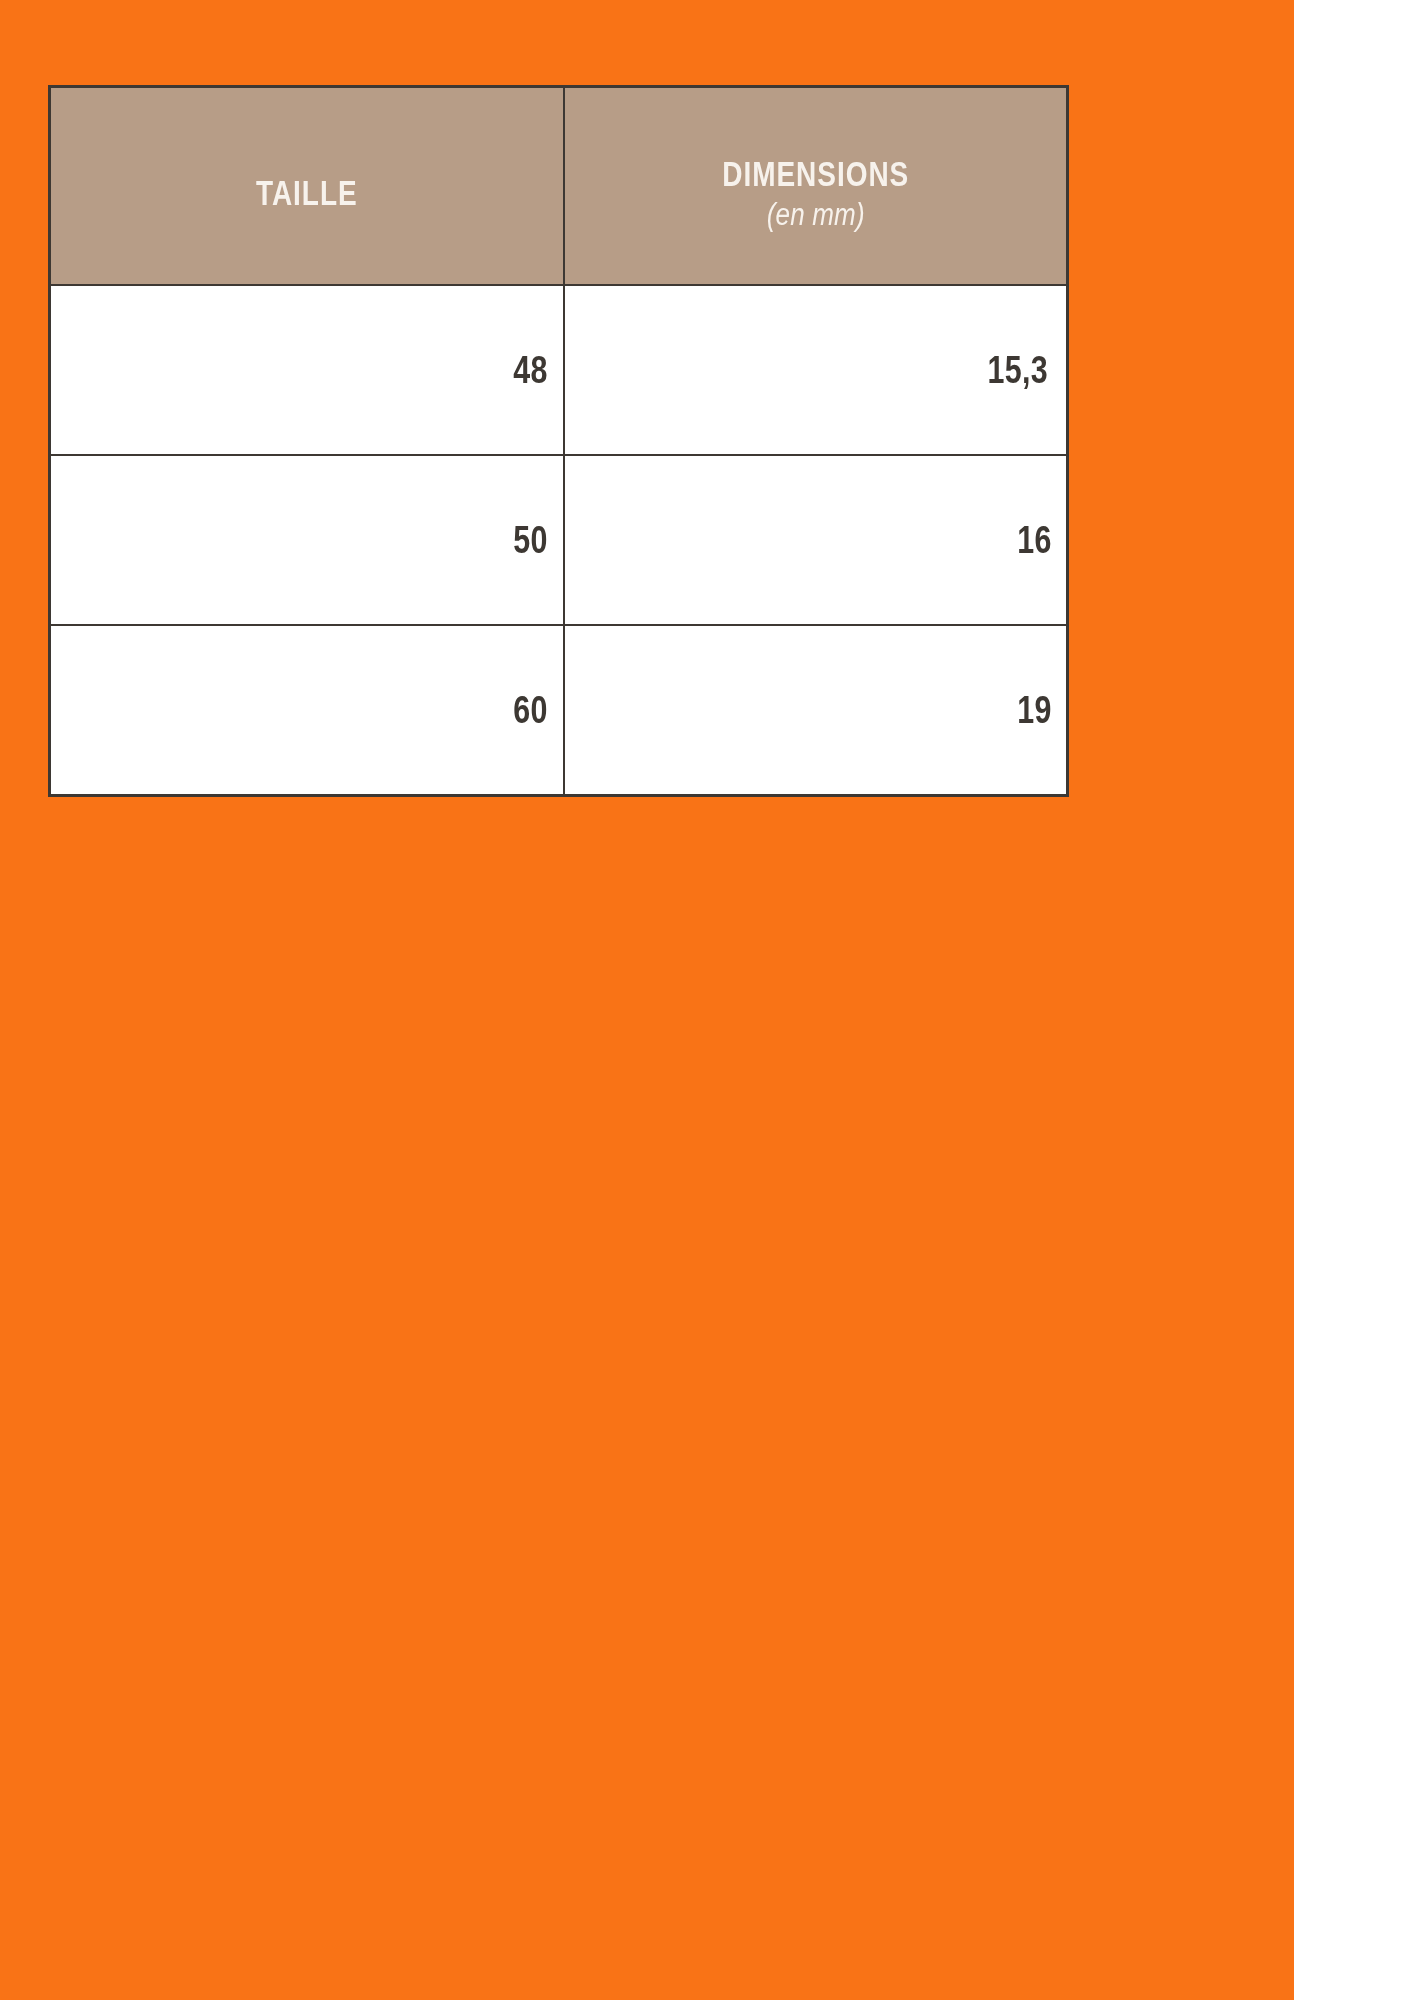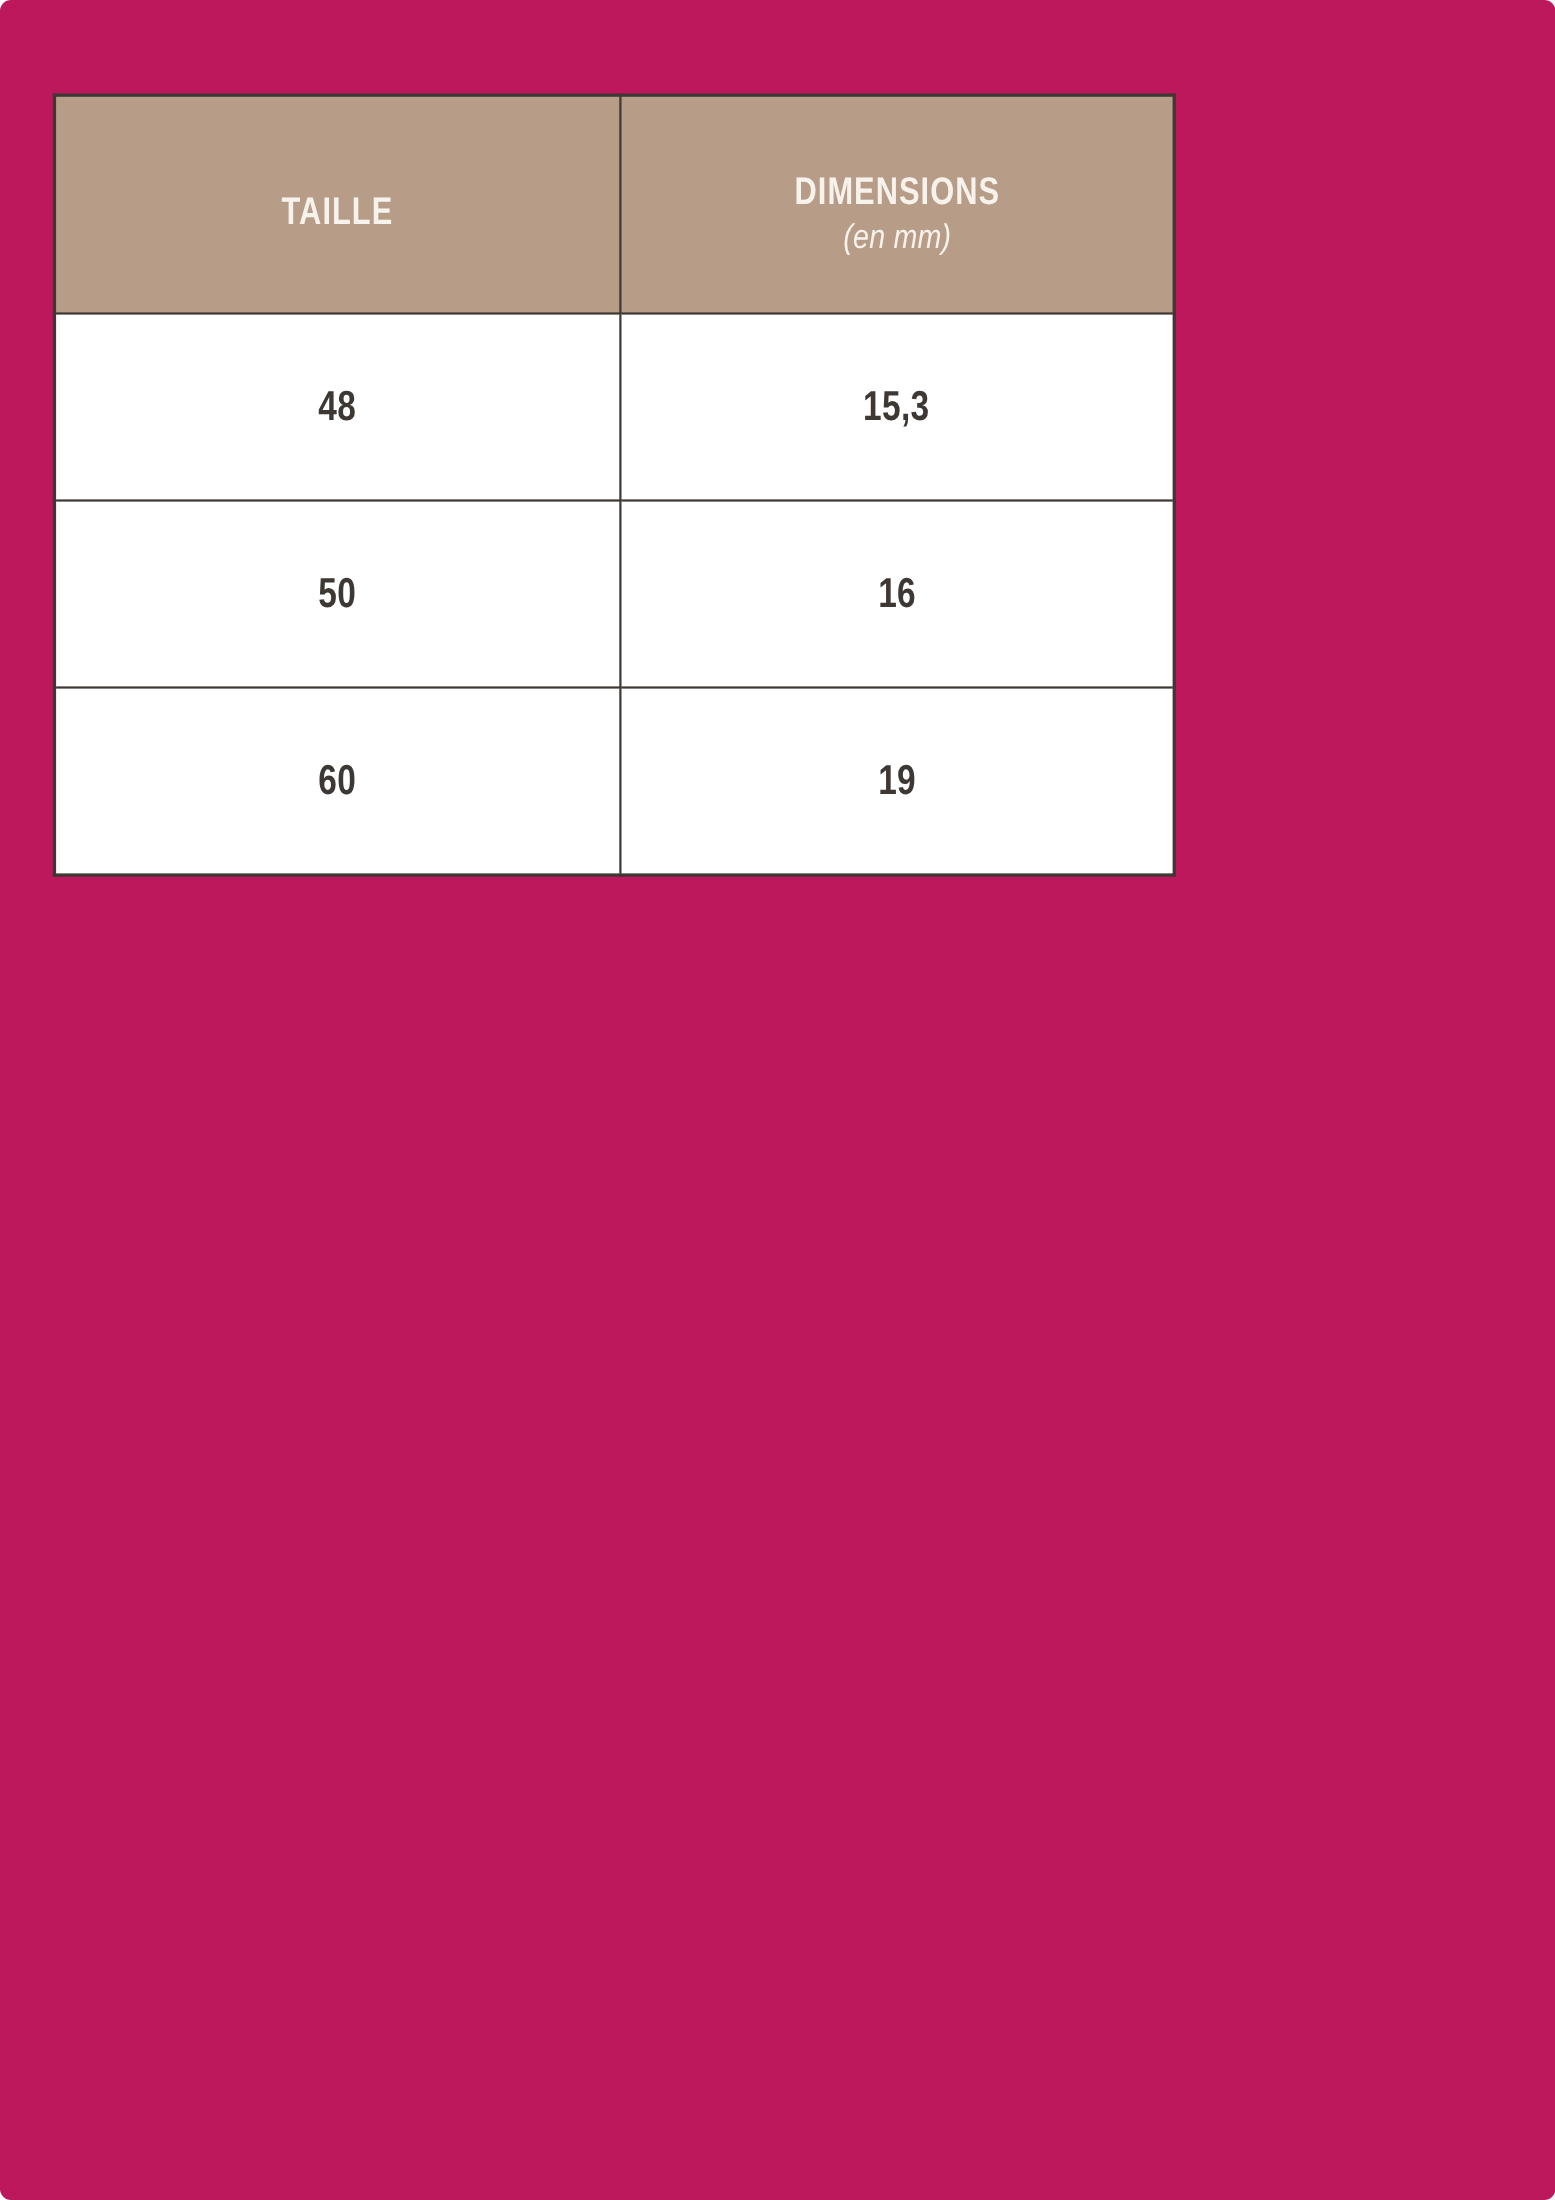--- a/index.html
+++ b/index.html
@@ -9,25 +9,24 @@
   }
   body {
     width: 1414px;
     height: 2000px;
     font-family: "Liberation Sans", "DejaVu Sans", sans-serif;
     -webkit-font-smoothing: antialiased;
   }
 
   .page {
     position: relative;
-    width: 1414px;
+    width: 1294px;
     height: 2000px;
-    background: #be185d;
+    background: #f97316;
     overflow: hidden;
-    border-radius: 10px;
   }
 
   .size-table-wrap {
     position: absolute;
     left: 48px;
     top: 85px;
     width: 1018px;
   }
 
   table.size-table {
@@ -82,21 +81,21 @@
     color: #f7f2ec;
   }
 
   
   tbody td {
     background: #ffffff;
     border: 2px solid #3d3833;
     height: 168px;
     padding: 0 10px;
     vertical-align: middle;
-    text-align: center;
+    text-align: right;
   }
 
   .cell-val {
     display: inline-block;
     font-size: 38px;
     font-weight: 700;
     color: #3d3833;
     letter-spacing: 0.4px;
     transform: scaleX(0.80);
     transform-origin: center center;

